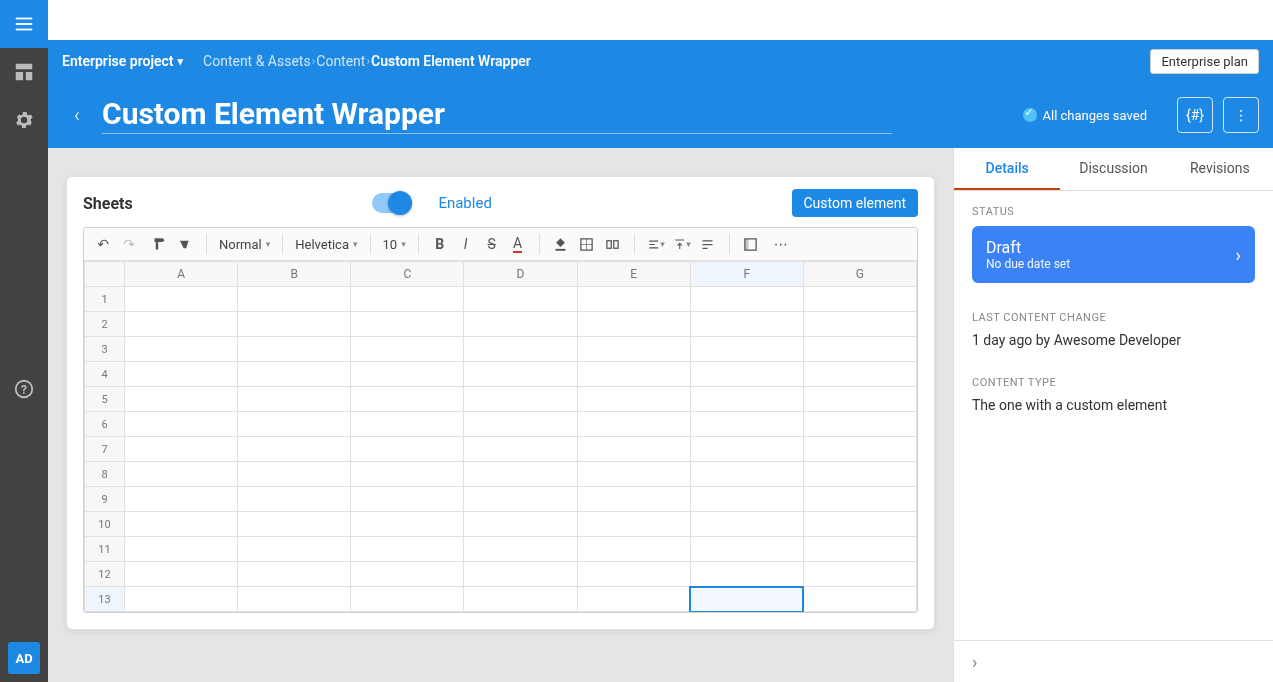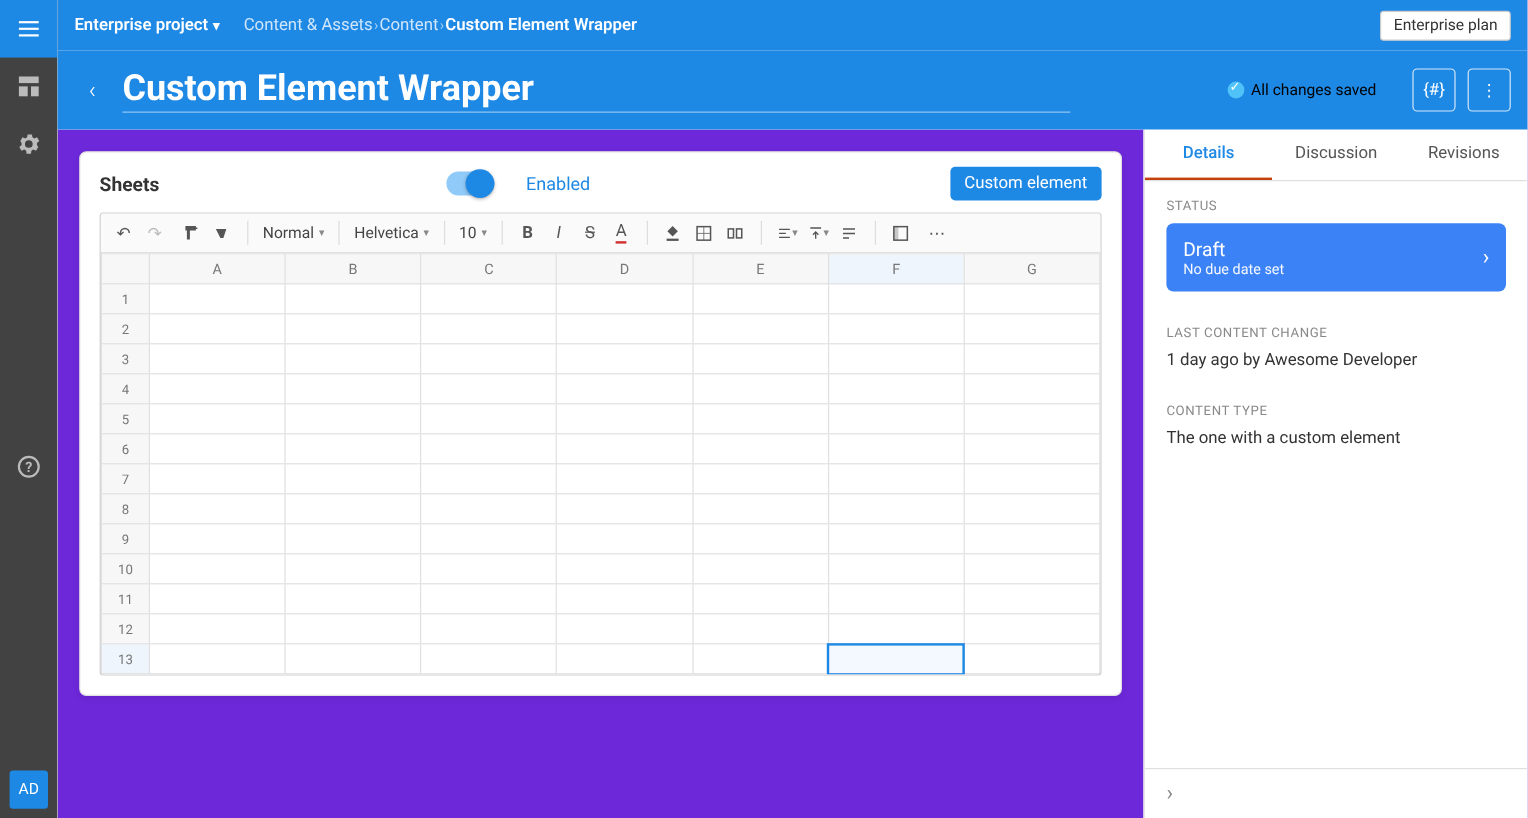--- a/index.html
+++ b/index.html
@@ -4,49 +4,49 @@
 <style>
 * { box-sizing: border-box; margin: 0; padding: 0; }
 body { font-family: -apple-system, BlinkMacSystemFont, "Segoe UI", Roboto, sans-serif; font-size: 14px; color: #333; overflow: hidden; width: 1273px; height: 682px; }
 .app { display: flex; height: 682px; }
 
 
 .rail { width: 48px; background: #424242; display: flex; flex-direction: column; align-items: center; }
 .rail-item { width: 48px; height: 48px; display: flex; align-items: center; justify-content: center; color: #bbb; cursor: pointer; }
 .rail-item.active { background: #1e88e5; color: #fff; }
 .rail-item.avatar { margin-top: auto; }
-.rail-item.avatar .av { width: 32px; height: 32px; background: #1e88e5; color: #fff; font-weight: 400; font-size: 13px; display: flex; align-items: center; justify-content: center; border-radius: 3px; }
+.rail-item.avatar .av { width: 32px; height: 32px; background: #1e88e5; color: #fff; font-weight: 700; font-size: 13px; display: flex; align-items: center; justify-content: center; border-radius: 3px; }
 .rail-item.help { margin-top: auto; }
 .rail svg { width: 22px; height: 22px; fill: currentColor; }
 
 
 .main { flex: 1; display: flex; flex-direction: column; background: #fff; }
 
 
-.topbar { height: 42px; background: #1e88e5; color: #fff; display: flex; align-items: center; padding: 0 14px; }
+.topbar { height: 42px; background: #1e88e5; color: #fff; display: flex; align-items: center; padding: 0 14px; margin-top: 40px; }
 .proj { font-weight: 600; font-size: 14px; cursor: pointer; display: flex; align-items: center; gap: 4px; }
 .crumbs { display: flex; align-items: center; margin-left: 20px; gap: 1px; font-size: 14px; }
 .crumb { color: #cfe6fb; cursor: pointer; }
 .crumb.current { color: #fff; font-weight: 600; cursor: default; }
 .chev { color: #9fd0f7; font-size: 12px; }
 .plan-badge { margin-left: auto; background: #fff; color: #333; border: 1px solid #ccc; border-radius: 3px; padding: 4px 10px; font-size: 13px; cursor: pointer; }
 
 
 .hero { height: 66px; background: #1e88e5; color: #fff; display: flex; align-items: center; padding: 0 14px 0 14px; }
 .back { width: 30px; height: 30px; display: flex; align-items: center; justify-content: center; cursor: pointer; font-size: 20px; font-weight: 300; margin-right: 10px; }
 .title { font-size: 30px; font-weight: 700; border-bottom: 1px solid rgba(255,255,255,0.5); padding-bottom: 2px; min-width: 790px; }
-.save-ind { margin-left: auto; display: flex; align-items: center; gap: 6px; color: #000000; font-size: 13px; justify-content: flex-end; }
+.save-ind { margin-left: auto; display: flex; align-items: center; gap: 6px; color: #ffffff; font-size: 13px; justify-content: flex-end; }
 .save-ind .dot { width: 14px; height: 14px; border-radius: 50%; background: #4fc3f7; position: relative; }
 .save-ind .dot::after { content: "✓"; position: absolute; left: 2px; top: -2px; font-size: 11px; color: #fff; }
 .hero-actions { display: flex; gap: 10px; margin-left: 30px; }
 .hero-btn { width: 36px; height: 36px; border: 1px solid rgba(255,255,255,0.8); border-radius: 4px; display: flex; align-items: center; justify-content: center; cursor: pointer; color: #fff; font-size: 14px; }
 
 
 .body { flex: 1; display: flex; overflow: hidden; }
-.editor { flex: 1; padding: 18px 18px; overflow: auto; background: #6d28d9; }
+.editor { flex: 1; padding: 28px 18px; overflow: auto; background: #e5e5e5; }
 .card { background: #fff; border: 1px solid #e0e0e0; border-radius: 6px; box-shadow: 0 2px 6px rgba(0,0,0,0.08); padding: 12px 16px 16px; }
 .card-head { display: flex; align-items: center; margin-bottom: 10px; }
 .card-head .lbl { font-weight: 700; font-size: 16px; color: #333; }
 .toggle-wrap { margin-left: auto; margin-right: auto; display: flex; align-items: center; gap: 26px; transform: translateX(-30px); }
 .toggle { width: 40px; height: 20px; background: #90caf9; border-radius: 10px; position: relative; cursor: pointer; }
 .toggle .knob { position: absolute; right: 0; top: -2px; width: 24px; height: 24px; border-radius: 50%; background: #1e88e5; box-shadow: 0 1px 3px rgba(0,0,0,0.3); }
 .toggle-label { color: #1e88e5; font-size: 15px; }
 .custom-btn { background: #1e88e5; color: #fff; border-radius: 4px; padding: 6px 12px; font-size: 14px; cursor: pointer; }
 
 

